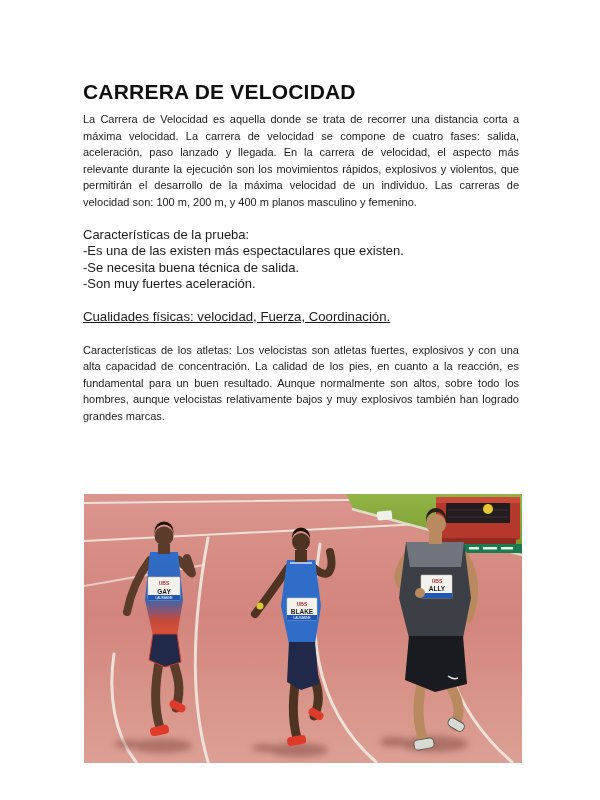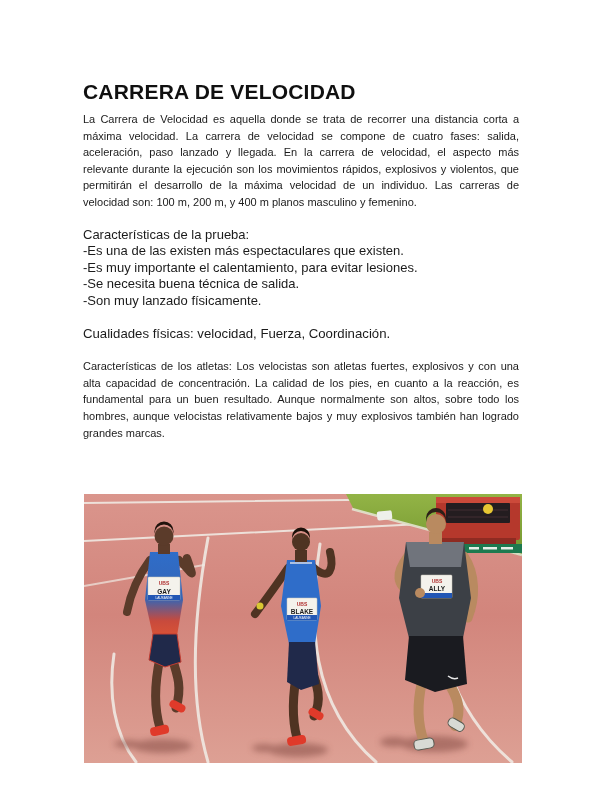--- a/index.html
+++ b/index.html
@@ -8,42 +8,41 @@
     font-family:"Liberation Sans","DejaVu Sans",sans-serif;color:#1b1b1b;
   }
   .content{position:absolute;left:83px;top:80px;width:436px;}
   h1.doc-title{
     margin:0 0 7px 0;font-size:21px;line-height:24px;font-weight:bold;color:#101010;
     letter-spacing:.2px;
   }
   .para{font-size:11px;line-height:16.6px;text-align:justify;margin:0 0 16px 0;}
   .lines{font-size:13px;line-height:16.6px;margin:0 0 16px 0;}
   .lines div{white-space:nowrap;}
-  .single{font-size:13.2px;line-height:16.6px;margin:0 0 16px 0;}
+  .single{font-size:13.2px;line-height:16.6px;margin:0 0 16px 0;text-decoration:underline;}
   .photo{
     position:absolute;left:84px;top:494px;width:438px;height:269px;overflow:hidden;
   }
   .photo svg{display:block;}
 </style>
 </head>
 <body>
 
 <div class="page">
   <div class="content">
 
     <h1 class="doc-title">CARRERA DE VELOCIDAD</h1>
 
     <p class="para">La Carrera de Velocidad es aquella donde se trata de recorrer una distancia corta a máxima velocidad. La carrera de velocidad se compone de cuatro fases: salida, aceleración, paso lanzado y llegada. En la carrera de velocidad, el aspecto más relevante durante la ejecución son los movimientos rápidos, explosivos y violentos, que permitirán el desarrollo de la máxima velocidad de un individuo. Las carreras de velocidad son: 100 m, 200 m, y 400 m planos masculino y femenino.</p>
 
     <div class="lines">
       <div>Características de la prueba:</div>
       <div>-Es una de las existen más espectaculares que existen.</div>
-      <div>-Es muy importante el calentamiento, para evitar lesiones.</div>
       <div>-Se necesita buena técnica de salida.</div>
-      <div>-Son muy lanzado físicamente.</div>
+      <div>-Son muy fuertes aceleración.</div>
     </div>
 
     <p class="single">Cualidades físicas: velocidad, Fuerza, Coordinación.</p>
 
     <p class="para">Características de los atletas: Los velocistas son atletas fuertes, explosivos y con una alta capacidad de concentración. La calidad de los pies, en cuanto a la reacción, es fundamental para un buen resultado. Aunque normalmente son altos, sobre todo los hombres, aunque velocistas relativamente bajos y muy explosivos también han logrado grandes marcas.</p>
   </div>
 
   <div class="photo">
     <svg width="438" height="269" viewBox="0 0 438 269" xmlns="http://www.w3.org/2000/svg">
       <defs>

